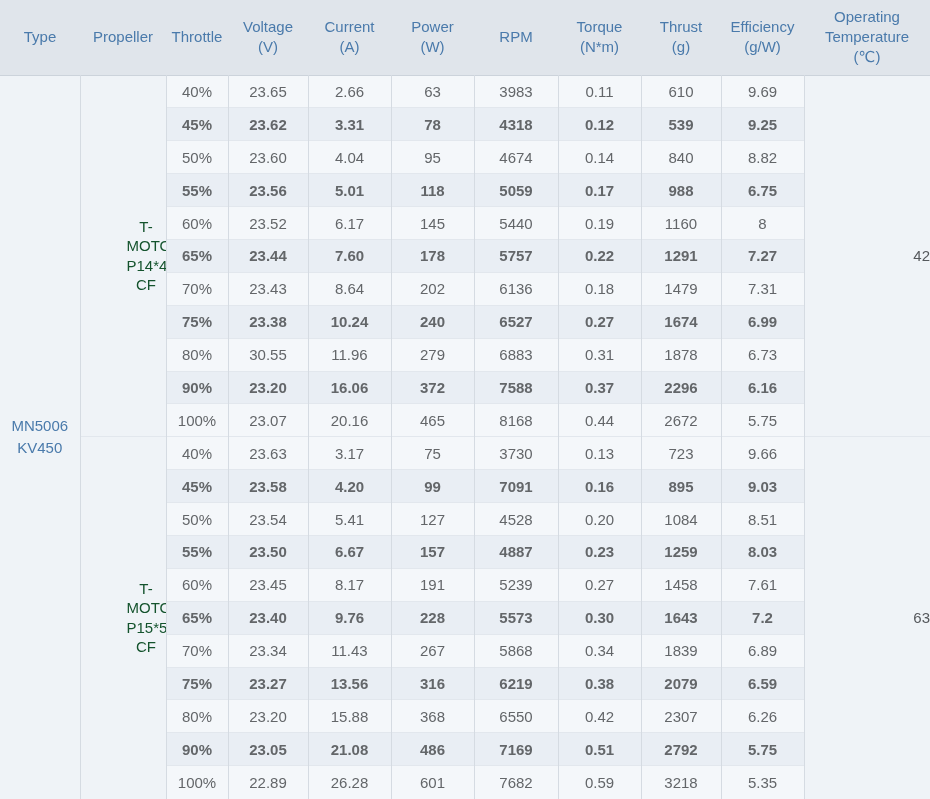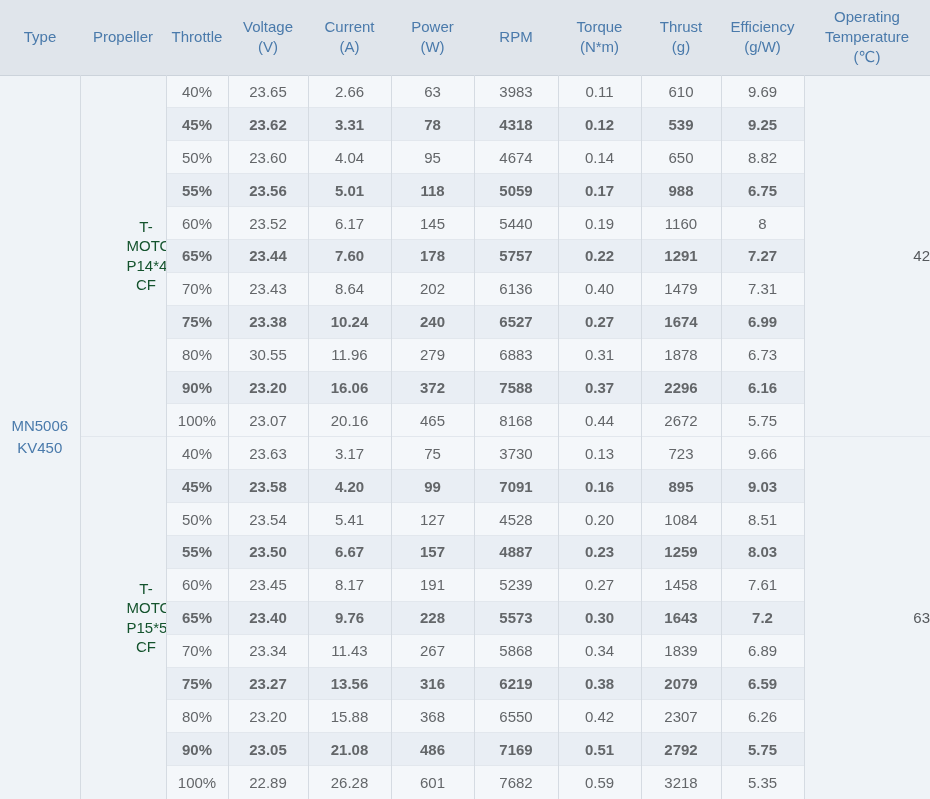--- a/index.html
+++ b/index.html
@@ -147,21 +147,21 @@
         <td>539</td>
         <td>9.25</td>
       </tr>
       <tr class="r-odd">
         <td>50%</td>
         <td>23.60</td>
         <td>4.04</td>
         <td>95</td>
         <td>4674</td>
         <td>0.14</td>
-        <td>650</td>
+        <td>840</td>
         <td>8.82</td>
       </tr>
       <tr class="r-even">
         <td>55%</td>
         <td>23.56</td>
         <td>5.01</td>
         <td>118</td>
         <td>5059</td>
         <td>0.17</td>
         <td>988</td>
@@ -186,21 +186,21 @@
         <td>0.22</td>
         <td>1291</td>
         <td>7.27</td>
       </tr>
       <tr class="r-odd">
         <td>70%</td>
         <td>23.43</td>
         <td>8.64</td>
         <td>202</td>
         <td>6136</td>
-        <td>0.40</td>
+        <td>0.18</td>
         <td>1479</td>
         <td>7.31</td>
       </tr>
       <tr class="r-even">
         <td>75%</td>
         <td>23.38</td>
         <td>10.24</td>
         <td>240</td>
         <td>6527</td>
         <td>0.27</td>

